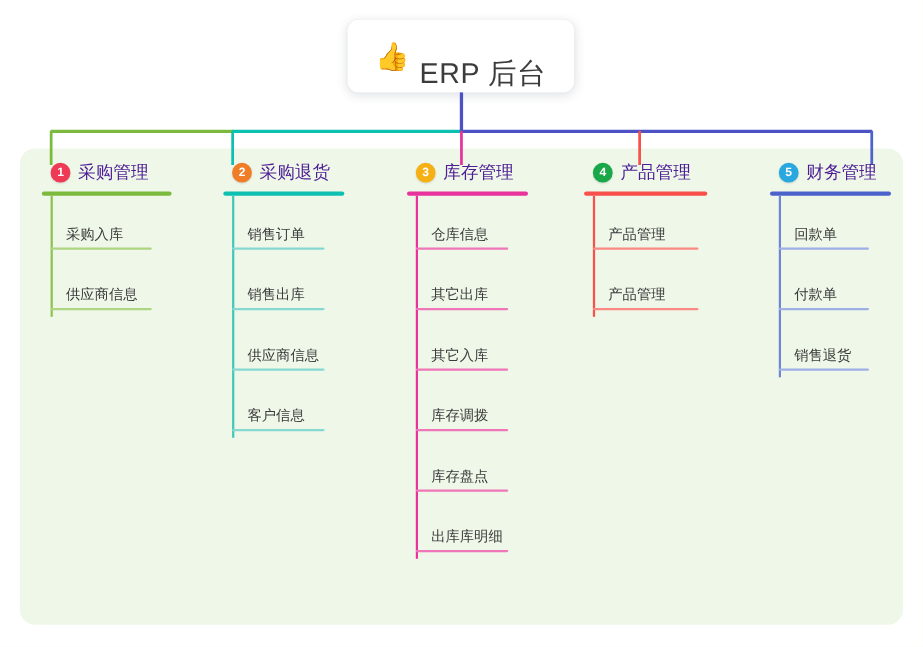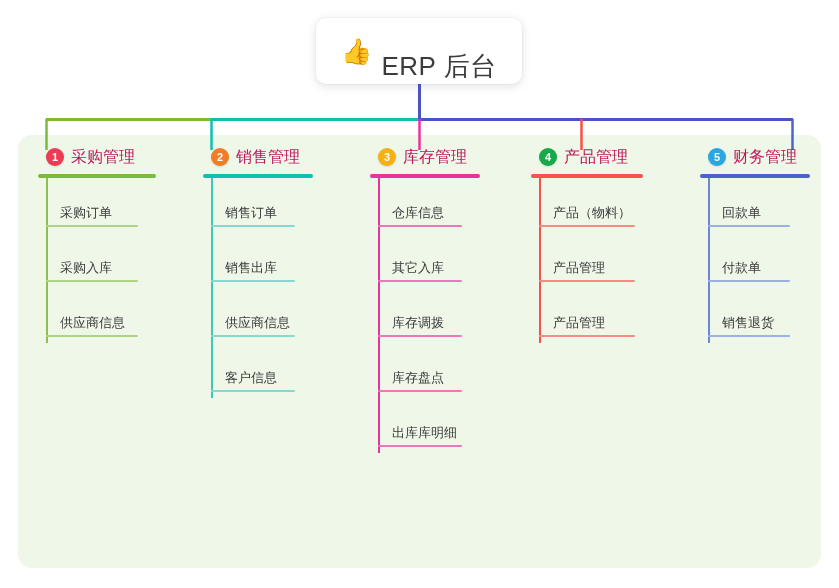--- a/index.html
+++ b/index.html
@@ -53,21 +53,21 @@
     display:flex;align-items:center;gap:7px;
     height:24px;padding-left:8px;
     box-sizing:border-box;
   }
   .badge{
     width:18px;height:18px;border-radius:50%;
     color:#fff;font-size:11px;line-height:18px;text-align:center;
     font-weight:bold;flex:0 0 auto;
     box-shadow:0 1px 2px rgba(0,0,0,.12);
   }
-  .head-label{font-size:16px;color:#be185d;white-space:nowrap;}
+  .head-label{font-size:16px;color:#4c1d95;white-space:nowrap;}
   .head-rule{height:4px;border-radius:2px;margin-top:5px;}
 
   
   .leaves{position:relative;margin-top:0;}
   .spine{position:absolute;left:8px;top:0;bottom:0;width:2px;}
   .leaf{position:relative;height:55px;box-sizing:border-box;}
   .leaf-text{
     position:absolute;left:22px;bottom:11px;
     font-size:13px;color:#3a3a3a;white-space:nowrap;
   }
@@ -107,37 +107,33 @@
   <div id="columns-host">
       <div class="col" style="left: 38px;">
         <div class="col-head">
           <span class="badge" style="background: rgb(238, 58, 85);">1</span>
           <span class="head-label">采购管理</span>
         </div>
         <div class="head-rule" style="background: rgb(124, 186, 61); width: 118px;"></div>
         <div class="leaves">
           <div class="spine" style="background: rgb(140, 193, 82);"></div>
           <div class="leaf">
-            <span class="leaf-text">采购订单</span>
-            <div class="leaf-rule" style="background: rgb(174, 213, 129); width: 92px;"></div>
-          </div>
-          <div class="leaf">
             <span class="leaf-text">采购入库</span>
             <div class="leaf-rule" style="background: rgb(174, 213, 129); width: 92px;"></div>
           </div>
           <div class="leaf">
             <span class="leaf-text">供应商信息</span>
             <div class="leaf-rule" style="background: rgb(174, 213, 129); width: 92px;"></div>
           </div>
         </div>
       </div>
       <div class="col" style="left: 203px;">
         <div class="col-head">
           <span class="badge" style="background: rgb(240, 125, 40);">2</span>
-          <span class="head-label">销售管理</span>
+          <span class="head-label">采购退货</span>
         </div>
         <div class="head-rule" style="background: rgb(14, 192, 176); width: 110px;"></div>
         <div class="leaves">
           <div class="spine" style="background: rgb(63, 199, 187);"></div>
           <div class="leaf">
             <span class="leaf-text">销售订单</span>
             <div class="leaf-rule" style="background: rgb(134, 217, 209); width: 84px;"></div>
           </div>
           <div class="leaf">
             <span class="leaf-text">销售出库</span>
@@ -159,20 +155,24 @@
           <span class="head-label">库存管理</span>
         </div>
         <div class="head-rule" style="background: rgb(232, 51, 157); width: 110px;"></div>
         <div class="leaves">
           <div class="spine" style="background: rgb(232, 51, 157);"></div>
           <div class="leaf">
             <span class="leaf-text">仓库信息</span>
             <div class="leaf-rule" style="background: rgb(239, 118, 184); width: 84px;"></div>
           </div>
           <div class="leaf">
+            <span class="leaf-text">其它出库</span>
+            <div class="leaf-rule" style="background: rgb(239, 118, 184); width: 84px;"></div>
+          </div>
+          <div class="leaf">
             <span class="leaf-text">其它入库</span>
             <div class="leaf-rule" style="background: rgb(239, 118, 184); width: 84px;"></div>
           </div>
           <div class="leaf">
             <span class="leaf-text">库存调拨</span>
             <div class="leaf-rule" style="background: rgb(239, 118, 184); width: 84px;"></div>
           </div>
           <div class="leaf">
             <span class="leaf-text">库存盘点</span>
             <div class="leaf-rule" style="background: rgb(239, 118, 184); width: 84px;"></div>
@@ -185,24 +185,20 @@
       </div>
       <div class="col" style="left: 531px;">
         <div class="col-head">
           <span class="badge" style="background: rgb(24, 168, 74);">4</span>
           <span class="head-label">产品管理</span>
         </div>
         <div class="head-rule" style="background: rgb(248, 80, 74); width: 112px;"></div>
         <div class="leaves">
           <div class="spine" style="background: rgb(248, 80, 74);"></div>
           <div class="leaf">
-            <span class="leaf-text">产品（物料）</span>
-            <div class="leaf-rule" style="background: rgb(250, 138, 131); width: 96px;"></div>
-          </div>
-          <div class="leaf">
             <span class="leaf-text">产品管理</span>
             <div class="leaf-rule" style="background: rgb(250, 138, 131); width: 96px;"></div>
           </div>
           <div class="leaf">
             <span class="leaf-text">产品管理</span>
             <div class="leaf-rule" style="background: rgb(250, 138, 131); width: 96px;"></div>
           </div>
         </div>
       </div>
       <div class="col" style="left: 700px;">

